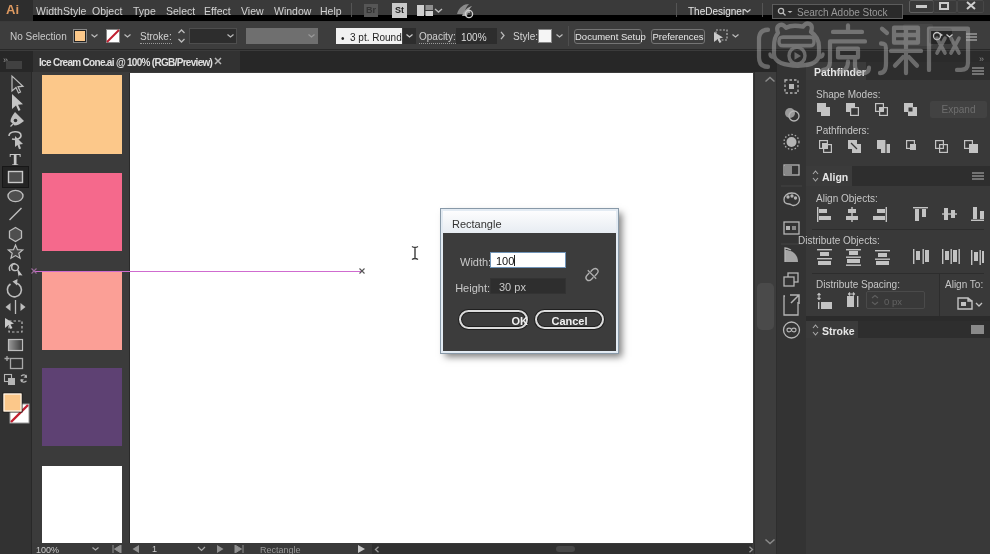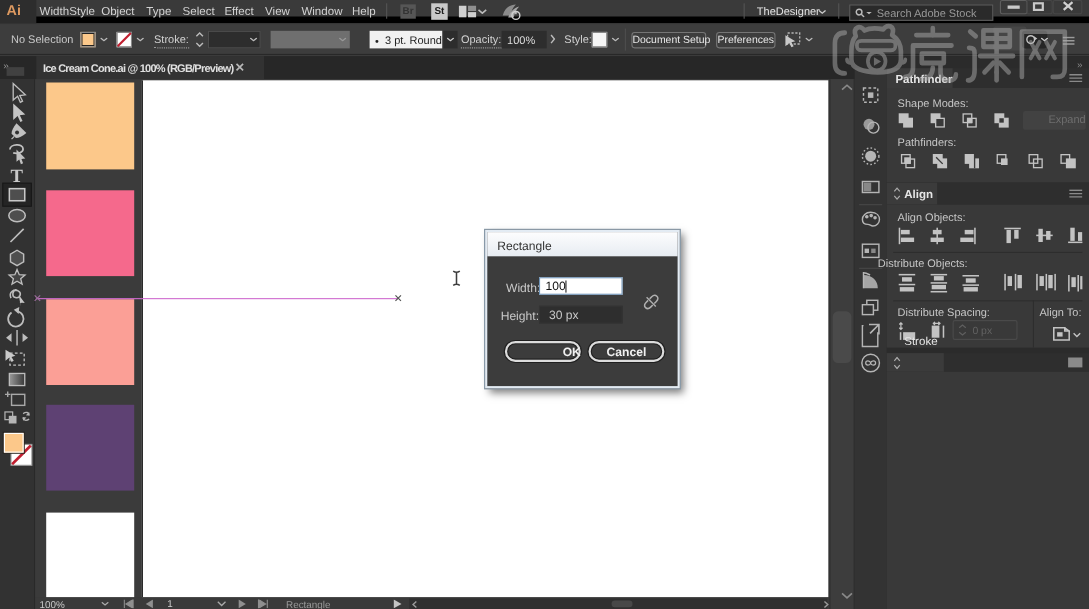--- a/index.html
+++ b/index.html
@@ -314,21 +314,21 @@
     <rect x="30" y="1" width="9" height="9" stroke="none"></rect>
       <rect x="34.6" y="5.6" width="7.8" height="7.8" fill="#393939"></rect>
     <rect x="59.6" y="1.6" width="7.8" height="7.8" fill="none"></rect>
       <rect x="63.6" y="5.6" width="7.8" height="7.8" fill="none"></rect>
       <rect x="64" y="6" width="4" height="4" stroke="none"></rect>
     <rect x="88" y="1" width="9" height="9" stroke="none"></rect>
       <rect x="92" y="5" width="9" height="9" stroke="none"></rect>
       <rect x="92.5" y="5.5" width="4" height="4" fill="#393939" stroke="none"></rect>
   </g>
 </svg>
-<div class="a" style="left:930px;top:101px;width:57px;height:17px;background:#424242;border-radius:2px;color:#6e6e6e;font-size:10px;text-align:right;line-height:17px">Expand</div>
+<div class="a" style="left:930px;top:101px;width:57px;height:17px;background:#424242;border-radius:2px;color:#6e6e6e;font-size:10px;text-align:center;line-height:17px">Expand</div>
 <div class="t" style="left:816px;top:125px;font-size:10px;color:#c6c6c6">Pathfinders:</div>
 <svg class="a" style="left:818px;top:139px" width="165" height="17" viewBox="0 0 165 17">
   <g fill="#c3c3c3" stroke="#c3c3c3" stroke-width="1.2">
     <rect x="1.6" y="1.6" width="7.8" height="7.8" fill="none"></rect>
       <rect x="5.6" y="5.6" width="7.8" height="7.8" fill="none"></rect>
       <rect x="4" y="4" width="6" height="6" stroke="none"></rect>
     <rect x="30" y="1" width="9" height="9" stroke="none"></rect>
       <rect x="34" y="5" width="9" height="9" stroke="none"></rect>
       <line x1="33" y1="4" x2="39" y2="10" stroke="#393939"></line>
     <rect x="59" y="1" width="9" height="9" stroke="none"></rect>
@@ -431,21 +431,21 @@
   <path d="M3 5 L3 16 L17 16 L17 8 L13 8 L13 5 Z M13 5 L17 8" fill="none" stroke="#c3c3c3" stroke-width="1.4"></path>
   <rect x="6" y="9" width="5" height="4" fill="#c3c3c3"></rect>
   <path d="M21 10 L24 13 L27 10" stroke="#c3c3c3" stroke-width="1.3" fill="none"></path>
 </svg>
 
 <div class="a" style="left:806px;top:321px;width:184px;height:17px;background:#2e2e2e"></div>
 <div class="a" style="left:806px;top:321px;width:52px;height:17px;background:#3b3b3b"></div>
 <svg class="a" style="left:812px;top:324px" width="7" height="12" viewBox="0 0 7 12">
     <path d="M1 4 L3.5 1 L6 4 M1 8 L3.5 11 L6 8" stroke="#aaa" stroke-width="1.1" fill="none"></path>
   </svg>
-<div class="t" style="left:822px;top:306px;font-weight:normal;font-size:10.5px;color:#e6e6e6">Stroke</div>
+<div class="t" style="left:822px;top:326px;font-weight:bold;font-size:10.5px;color:#e6e6e6">Stroke</div>
 <div class="a" style="left:971px;top:325px;width:13px;height:9px;background:#8a8a8a"></div>
 <div class="a" style="left:806px;top:338px;width:184px;height:216px;background:#393939"></div>
 
 <div class="a" style="left:441px;top:209px;width:177px;height:144px;border:2px solid #e3ebf3;box-shadow:0 0 0 1px #8899a8, 4px 4px 7px rgba(0,0,0,0.5);background:#3c3c3c">
   <div class="a" style="left:0;top:0;width:173px;height:22px;background:linear-gradient(#fdfdfe,#e7ecf2)"></div>
   <div class="t" style="left:9px;top:8px;color:#333;font-size:11px">Rectangle</div>
   <div class="t" style="left:17px;top:46px;color:#c9c9c9;font-size:11px;width:30px;text-align:right">Width:</div>
   <div class="a" style="left:47px;top:41px;width:76px;height:16px;background:#fff;border:1px solid #7094b8"></div>
   <div class="t" style="left:53px;top:45px;color:#111;font-size:11px">100</div>
   <div class="a" style="left:71px;top:44px;width:1px;height:11px;background:#222"></div>

